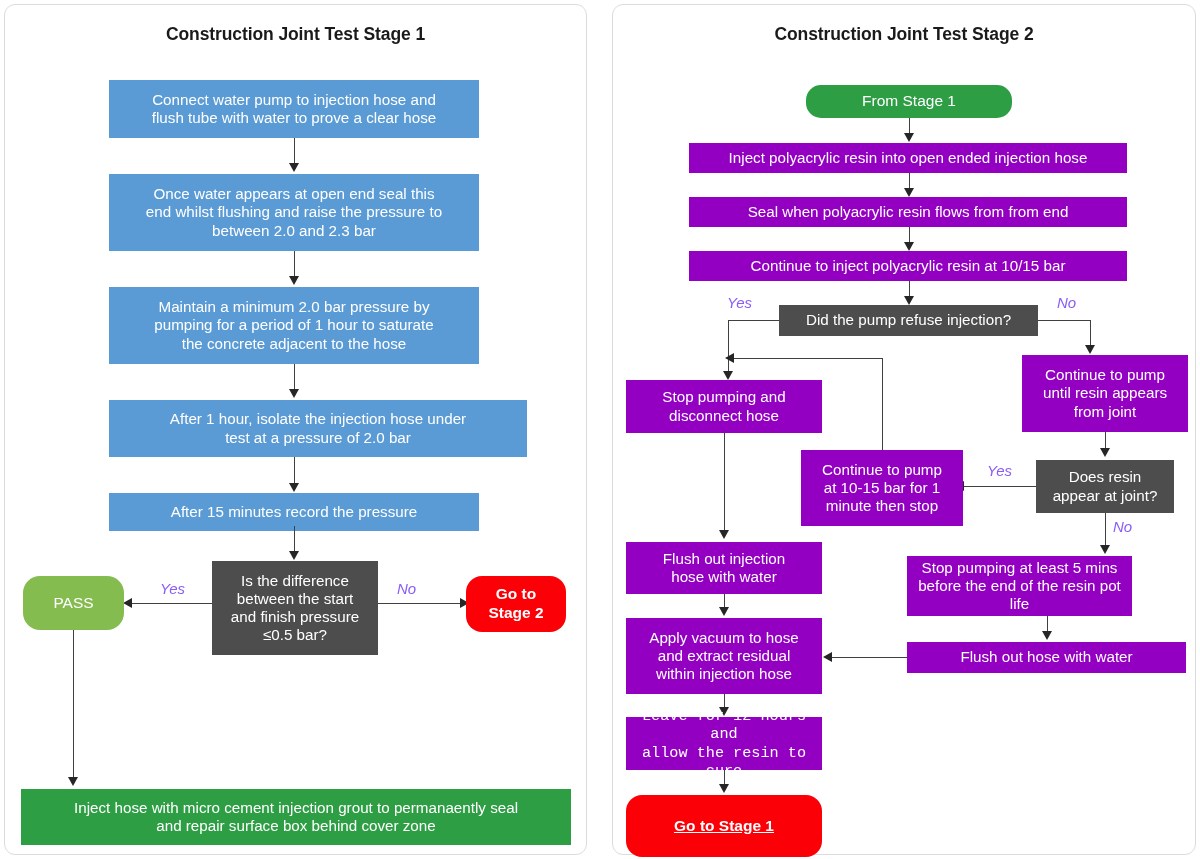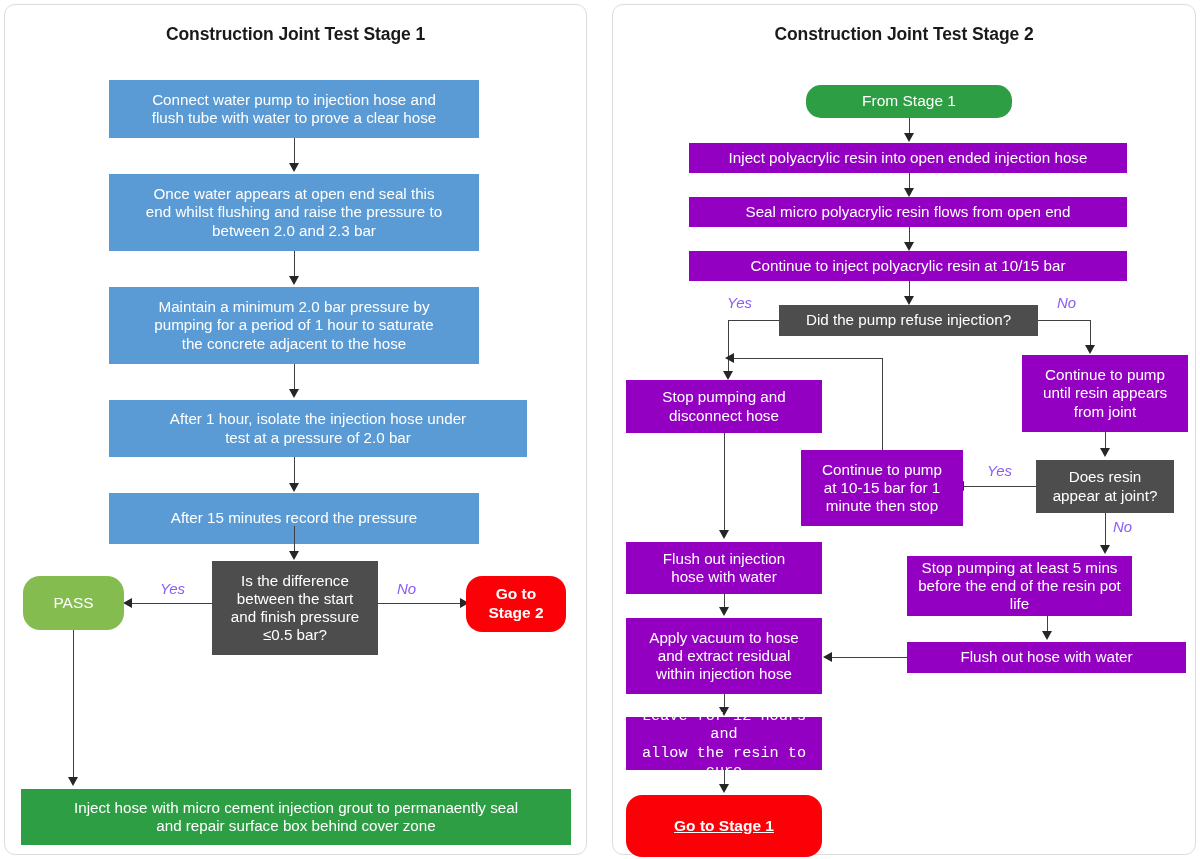--- a/index.html
+++ b/index.html
@@ -134,21 +134,21 @@
 
     <div class="vline" style="left:288.5px; top:359px; height:28px;"></div>
     <div class="arrow arrow-down" style="left:283.5px; top:384px;"></div>
 
     <div class="node proc-blue" style="left:104px; top:395px; width:418px; height:57px;">After 1 hour, isolate the injection hose under
 test at a pressure of 2.0 bar</div>
 
     <div class="vline" style="left:288.5px; top:452px; height:29px;"></div>
     <div class="arrow arrow-down" style="left:283.5px; top:478px;"></div>
 
-    <div class="node proc-blue" style="left:104px; top:488px; width:370px; height:51px;">After 15 minutes record the pressure</div>
+    <div class="node proc-blue" style="left:104px; top:488px; width:370px; height:38px;">After 15 minutes record the pressure</div>
 
     <div class="vline" style="left:288.5px; top:521px; height:29px;"></div>
     <div class="arrow arrow-down" style="left:283.5px; top:546px;"></div>
 
     <div class="node decision" style="left:207px; top:556px; width:166px; height:94px;">Is the difference
 between the start
 and finish pressure
 ≤0.5 bar?</div>
 
     <div class="hline" style="left:127px; top:598px; width:80px;"></div>
@@ -178,21 +178,21 @@
     <div class="node term-green-round" style="left:193px; top:80px; width:206px; height:33px;">From Stage 1</div>
 
     <div class="vline" style="left:295.5px; top:113px; height:18px;"></div>
     <div class="arrow arrow-down" style="left:290.5px; top:128px;"></div>
 
     <div class="node proc-purple" style="left:76px; top:138px; width:438px; height:30px;">Inject polyacrylic resin into open ended injection hose</div>
 
     <div class="vline" style="left:295.5px; top:168px; height:18px;"></div>
     <div class="arrow arrow-down" style="left:290.5px; top:183px;"></div>
 
-    <div class="node proc-purple" style="left:76px; top:192px; width:438px; height:30px;">Seal micro polyacrylic resin flows from open end</div>
+    <div class="node proc-purple" style="left:76px; top:192px; width:438px; height:30px;">Seal when polyacrylic resin flows from from end</div>
 
     <div class="vline" style="left:295.5px; top:222px; height:18px;"></div>
     <div class="arrow arrow-down" style="left:290.5px; top:237px;"></div>
 
     <div class="node proc-purple" style="left:76px; top:246px; width:438px; height:30px;">Continue to inject polyacrylic resin at 10/15 bar</div>
 
     <div class="vline" style="left:295.5px; top:276px; height:17px;"></div>
     <div class="arrow arrow-down" style="left:290.5px; top:291px;"></div>
 
     <div class="node decision" style="left:166px; top:300px; width:259px; height:31px;">Did the pump refuse injection?</div>

